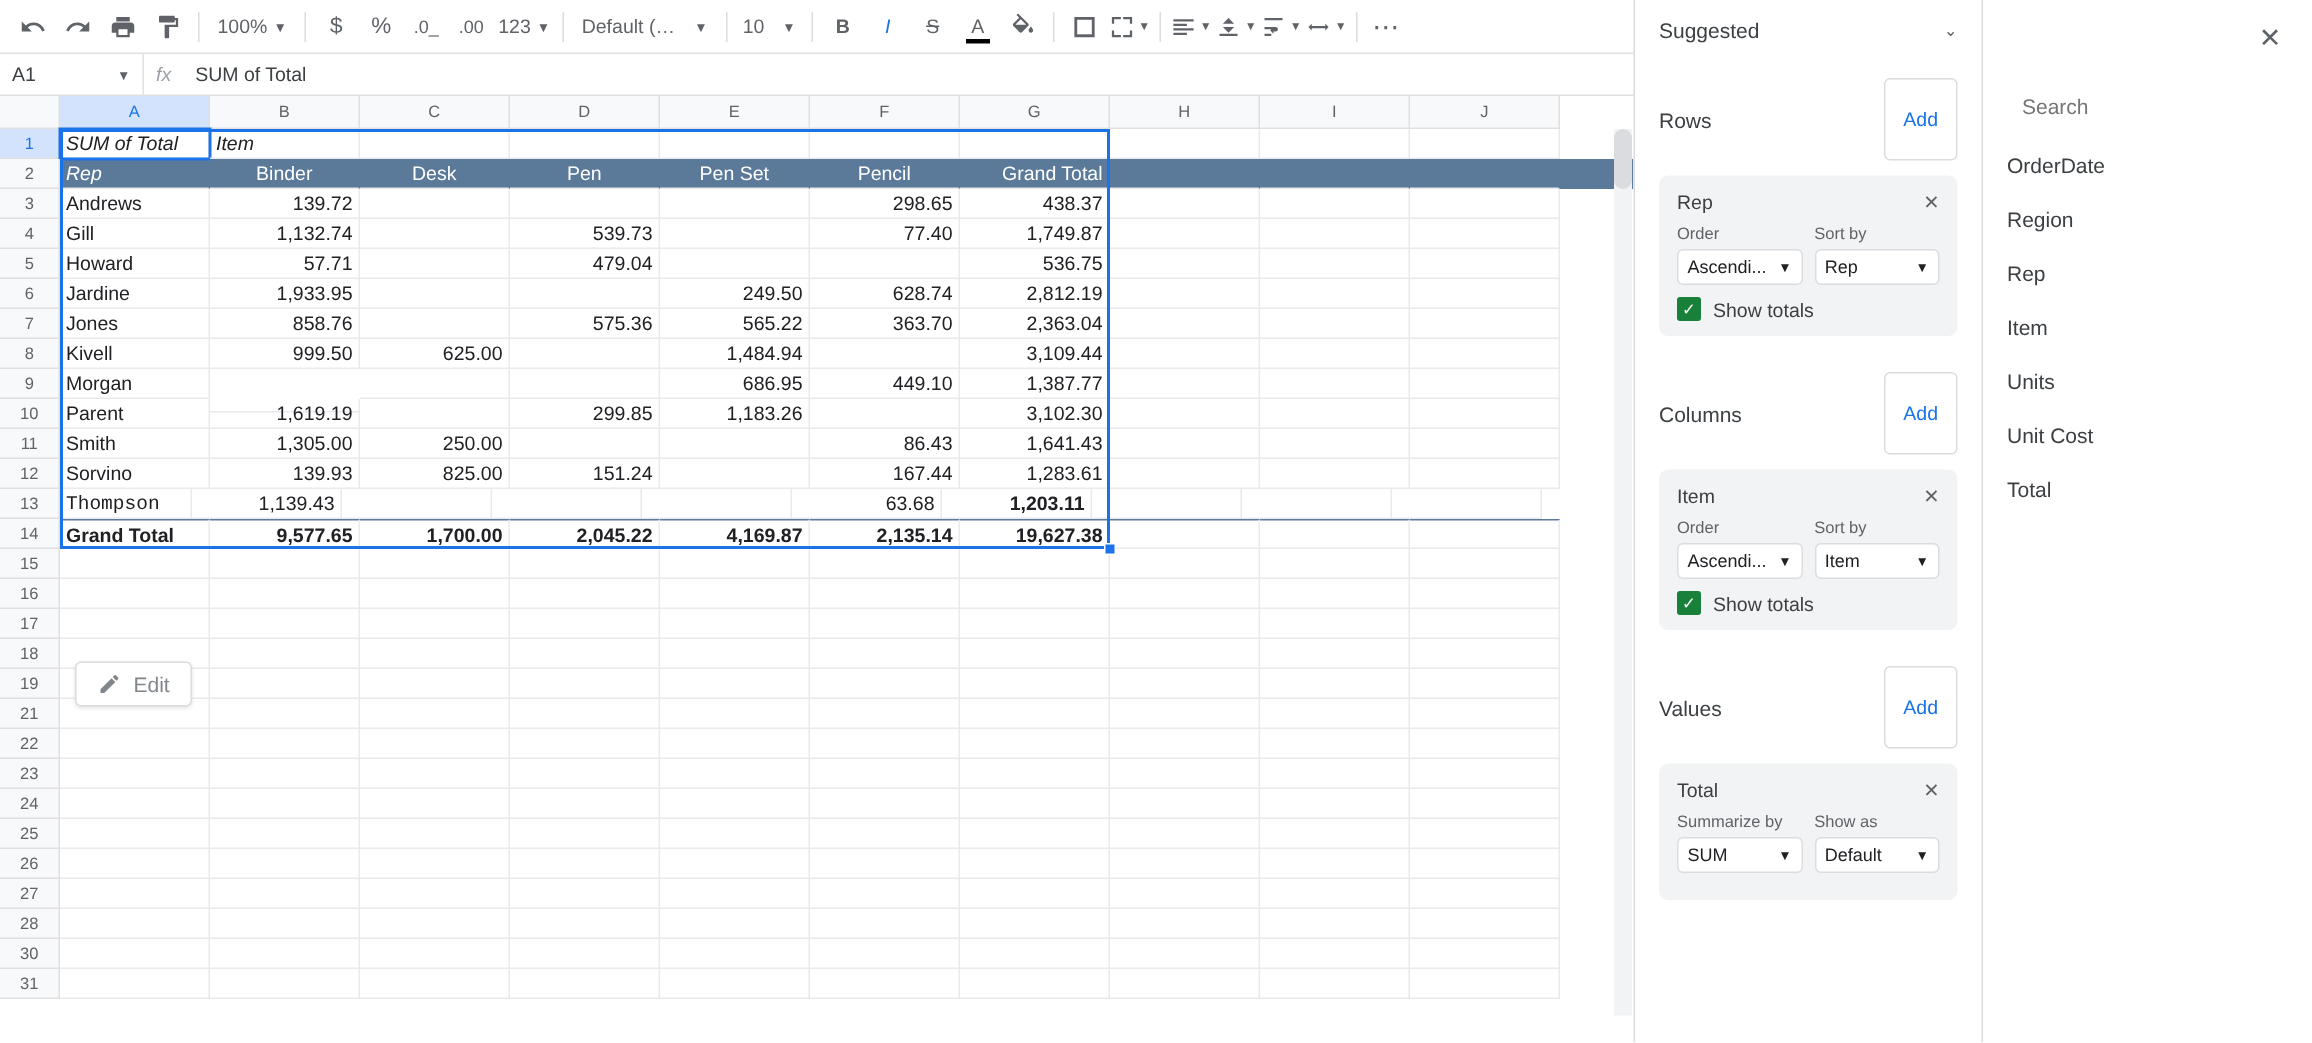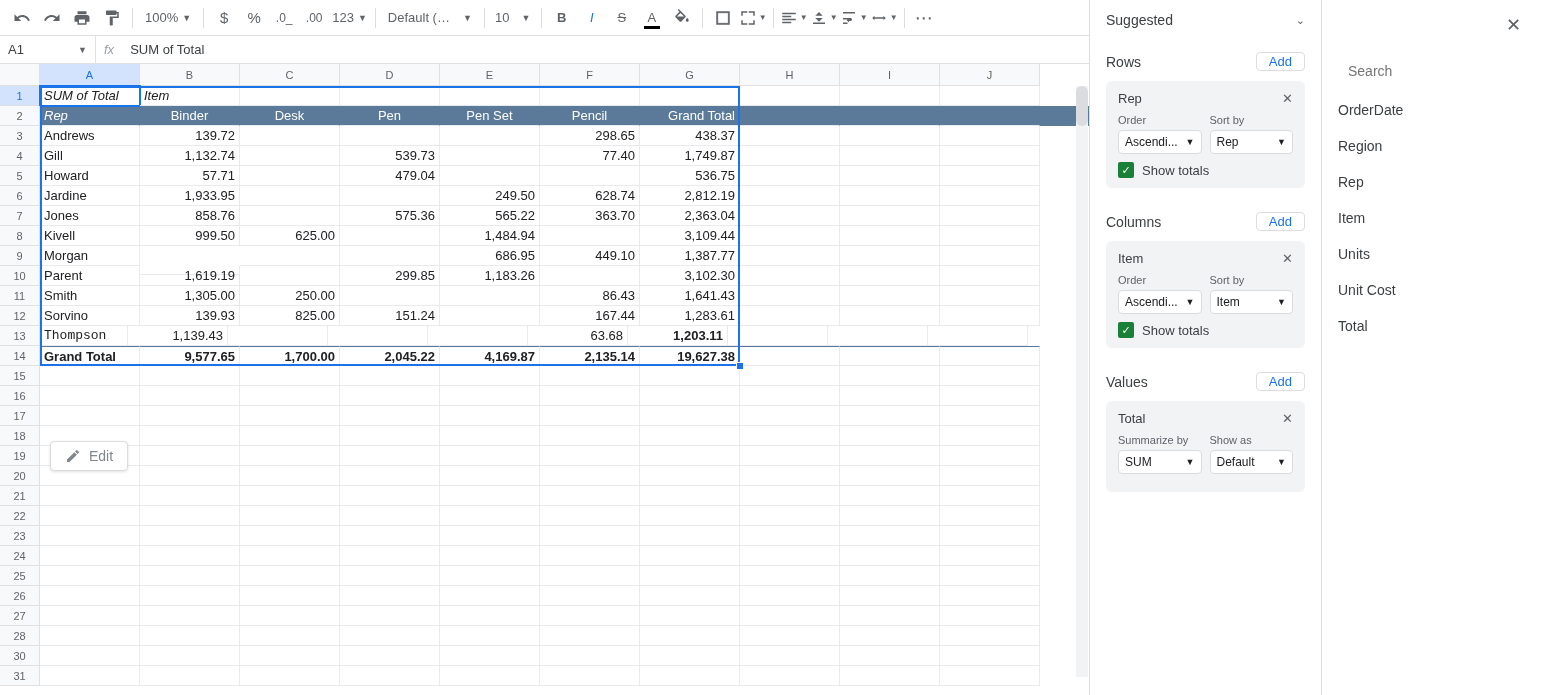--- a/index.html
+++ b/index.html
@@ -49,21 +49,21 @@
   .panel-left { width: 232px; border-right: 1px solid #dadce0; overflow-y: auto; }
   .panel-right { flex: 1; overflow-y: auto; }
   .panel-hdr { display: flex; align-items: center; padding: 14px 16px 14px 16px; gap: 12px; }
   .sheets-icon { width: 22px; height: 22px; }
   .panel-title { font-size: 16px; color: #3c4043; flex: 1; }
   .close-x { font-size: 18px; color: #5f6368; cursor: pointer; padding: 0 4px; }
   .src-row { display: flex; align-items: center; justify-content: space-between; padding: 8px 16px; font-size: 13px; color: #5f6368; }
   .section { padding: 12px 16px 4px; }
   .sec-row { display: flex; align-items: center; justify-content: space-between; margin-bottom: 10px; }
   .sec-title { font-size: 14px; color: #3c4043; }
-  .add-btn { border: 1px solid #dadce0; border-radius: 4px; padding: 1px 12px; font-size: 13px; color: #1a73e8; background: #fff; cursor: pointer; }
+  .add-btn { border: 1px solid #dadce0; border-radius: 4px; padding: 19px 12px; font-size: 13px; color: #1a73e8; background: #fff; cursor: pointer; }
   .chip { background: #f1f3f4; border-radius: 6px; padding: 10px 12px; margin-bottom: 8px; }
   .chip-hdr { display: flex; align-items: center; justify-content: space-between; font-size: 13px; color: #3c4043; margin-bottom: 8px; }
   .chip-body { display: flex; gap: 8px; margin-bottom: 8px; }
   .chip-col { flex: 1; }
   .chip-lbl { font-size: 11px; color: #5f6368; margin-bottom: 4px; }
   .chip-sel { background: #fff; border: 1px solid #dadce0; border-radius: 4px; padding: 4px 6px; font-size: 12px; display: flex; align-items: center; justify-content: space-between; cursor: pointer; }
   .chk-row { display: flex; align-items: center; gap: 8px; font-size: 13px; color: #3c4043; }
   .chk { width: 16px; height: 16px; background: #188038; border-radius: 2px; display: flex; align-items: center; justify-content: center; color: #fff; font-size: 11px; }
   .search-row { display: flex; align-items: center; gap: 10px; padding: 12px 16px; color: #5f6368; }
   .search-inp { border: none; outline: none; font-size: 14px; color: #5f6368; flex: 1; }
@@ -435,33 +435,20 @@
         <div class="cell" style="width: 100px;"></div>
         <div class="cell" style="width: 100px;"></div>
         <div class="cell" style="width: 100px;"></div>
         <div class="cell" style="width: 100px;"></div>
         <div class="cell" style="width: 100px;"></div>
         <div class="cell" style="width: 100px;"></div>
         <div class="cell" style="width: 100px;"></div>
         <div class="cell" style="width: 100px;"></div>
       </div>
       <div class="row">
-        <div class="rh">20</div>
-        <div class="cell" style="width: 100px;"></div>
-        <div class="cell" style="width: 100px;"></div>
-        <div class="cell" style="width: 100px;"></div>
-        <div class="cell" style="width: 100px;"></div>
-        <div class="cell" style="width: 100px;"></div>
-        <div class="cell" style="width: 100px;"></div>
-        <div class="cell" style="width: 100px;"></div>
-        <div class="cell" style="width: 100px;"></div>
-        <div class="cell" style="width: 100px;"></div>
-        <div class="cell" style="width: 100px;"></div>
-      </div>
-      <div class="row">
         <div class="rh">21</div>
         <div class="cell" style="width: 100px;"></div>
         <div class="cell" style="width: 100px;"></div>
         <div class="cell" style="width: 100px;"></div>
         <div class="cell" style="width: 100px;"></div>
         <div class="cell" style="width: 100px;"></div>
         <div class="cell" style="width: 100px;"></div>
         <div class="cell" style="width: 100px;"></div>
         <div class="cell" style="width: 100px;"></div>
         <div class="cell" style="width: 100px;"></div>

